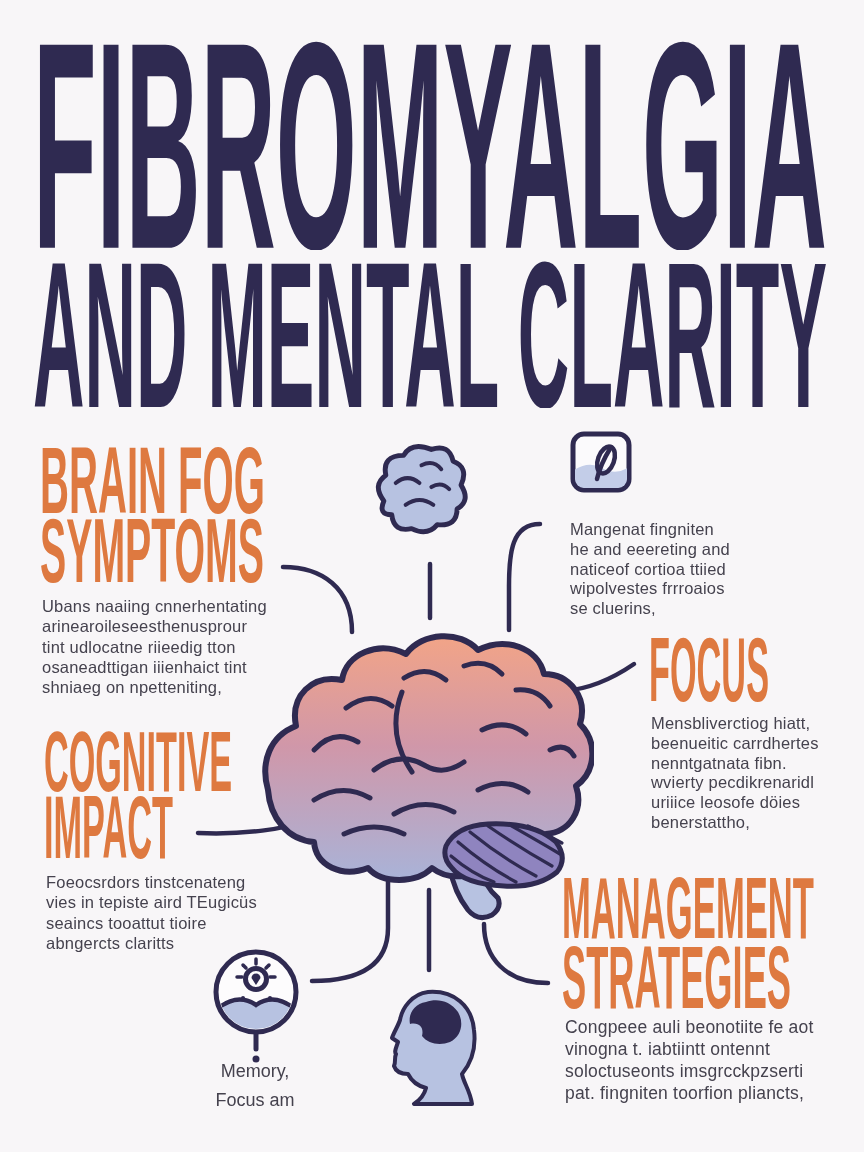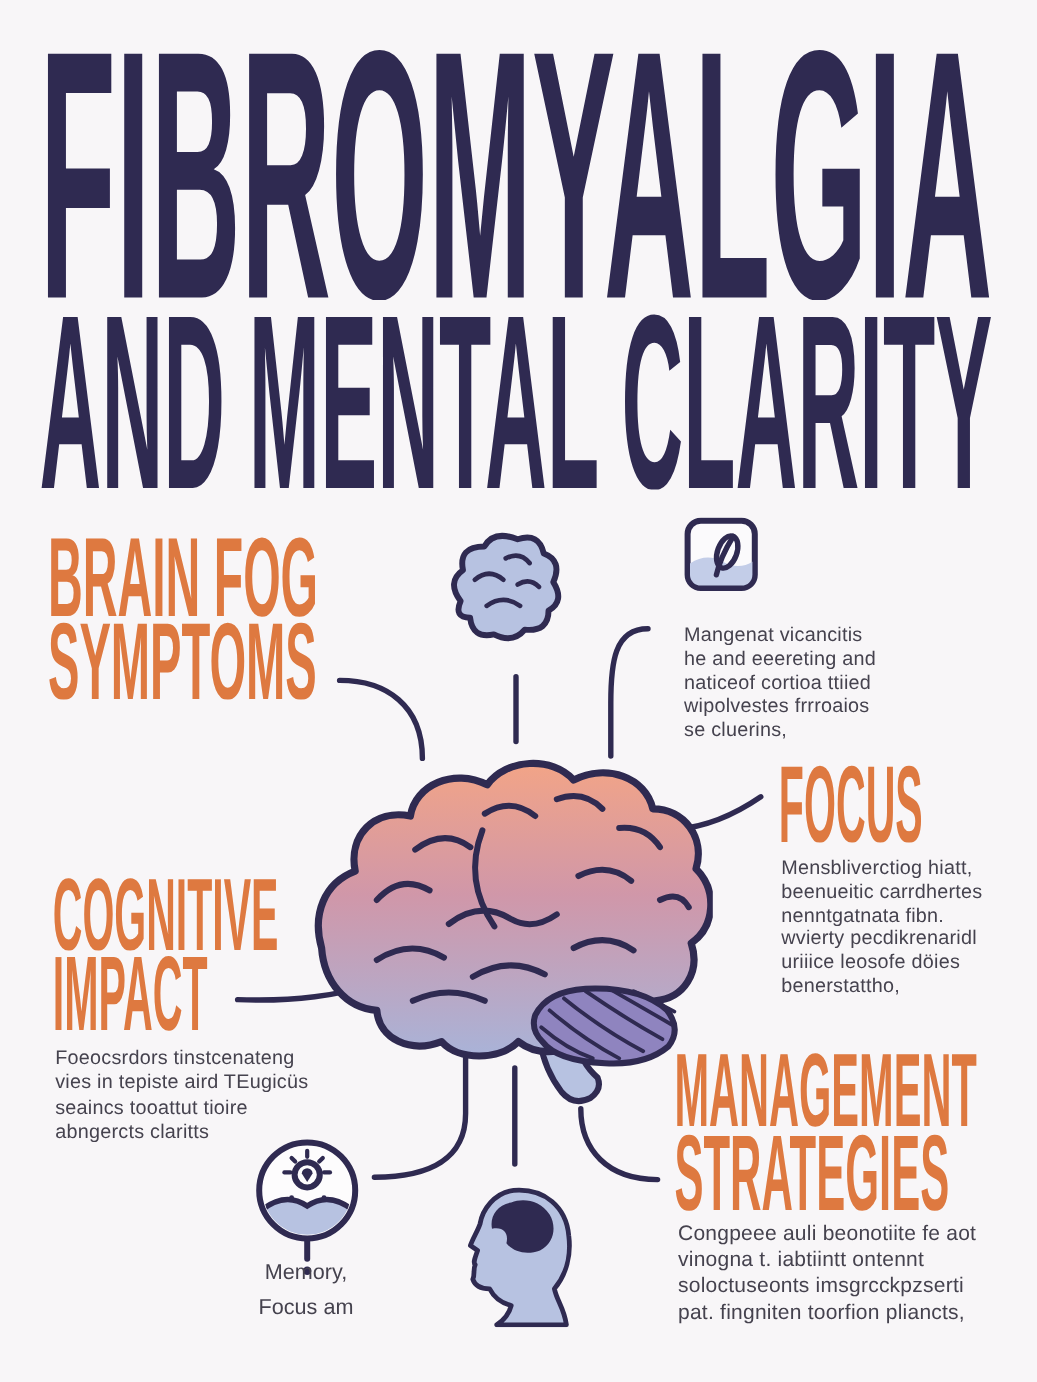--- a/index.html
+++ b/index.html
@@ -22,21 +22,21 @@
   .stroke-navy{stroke:var(--navy);}
   .body-copy{
     font-size:16.5px;line-height:1.23;letter-spacing:.2px;
     color:var(--body-text);white-space:pre-line;
   }
   .note-copy{
     font-size:17px;line-height:1.5;color:var(--body-text);white-space:pre-line;
   }
   .memory-copy{
     font-size:18px;line-height:1.6;color:var(--body-text);
-    white-space:pre-line;text-align:center;
+    white-space:pre-line;text-align:center;margin-top:11px;
   }
 </style>
 </head>
 <body>
 
 <div id="poster">
 
   <svg class="abs stretchtxt" style="left:33px;top:36px;" width="794" height="214" viewBox="0 0 794 100" preserveAspectRatio="none">
     <text x="397" y="99" text-anchor="middle" font-size="138" textLength="794" lengthAdjust="spacingAndGlyphs" class="fill-navy">FIBROMYALGIA</text>
   </svg>
@@ -54,20 +54,25 @@
     <path d="M429,890 L429,970" class="stroke-navy" stroke-width="4.5" stroke-linecap="round"></path>
     <path d="M484,924 C484,958 506,983 548,983" class="stroke-navy" stroke-width="4.5" stroke-linecap="round"></path>
   </svg>
 
   <svg class="abs stretchtxt" style="left:40px;top:446px;" width="225" height="68" viewBox="0 0 225 100" preserveAspectRatio="none">
     <text x="0" y="99" font-size="138" textLength="225" lengthAdjust="spacingAndGlyphs" class="fill-orange">BRAIN FOG</text>
   </svg>
   <svg class="abs stretchtxt" style="left:40px;top:517px;" width="224" height="66" viewBox="0 0 224 100" preserveAspectRatio="none">
     <text x="0" y="99" font-size="138" textLength="224" lengthAdjust="spacingAndGlyphs" class="fill-orange">SYMPTOMS</text>
   </svg>
+  <div class="abs body-copy" style="left:42px;top:596px;width:265px;">Ubans naaiing cnnerhentating
+arinearoileseesthenusprour
+tint udlocatne riieedig tton
+osaneadttigan iiienhaict tint
+shniaeg on npetteniting,</div>
 
   <svg class="abs stretchtxt" style="left:44px;top:730px;" width="188" height="62" viewBox="0 0 188 100" preserveAspectRatio="none">
     <text x="0" y="99" font-size="138" textLength="188" lengthAdjust="spacingAndGlyphs" class="fill-orange">COGNITIVE</text>
   </svg>
   <svg class="abs stretchtxt" style="left:44px;top:795px;" width="129" height="64" viewBox="0 0 129 100" preserveAspectRatio="none">
     <text x="0" y="99" font-size="138" textLength="129" lengthAdjust="spacingAndGlyphs" class="fill-orange">IMPACT</text>
   </svg>
   <div class="abs body-copy" style="left:46px;top:872px;width:230px;">Foeocsrdors tinstcenateng
 vies in tepiste aird TEugicüs
 seaincs tooattut tioire
@@ -162,21 +167,21 @@
         </clipPath>
       </defs>
     <rect x="3" y="3" width="56" height="56" rx="11" fill="#FBFAFC" class="stroke-navy" stroke-width="5"></rect>
     <path d="M3,40 Q18,29 32,37 Q46,45 59,36 L59,59 L3,59 Z" fill="var(--light-blue-2)" clip-path="url(#sqClip)"></path>
     <g fill="none" class="stroke-navy" stroke-width="4.5" stroke-linecap="round">
       <ellipse cx="36" cy="29" rx="8" ry="14" transform="rotate(20 36 29)"></ellipse>
       <path d="M41,16 Q30,34 27,48"></path>
     </g>
   </svg>
 
-  <div class="abs body-copy" style="left:570px;top:520px;width:200px;font-size:16.5px;line-height:1.2;">Mangenat vicancitis
+  <div class="abs body-copy" style="left:570px;top:520px;width:200px;font-size:16.5px;line-height:1.2;">Mangenat fingniten
 he and eeereting and
 naticeof cortioa ttiied
 wipolvestes frrroaios
 se cluerins,</div>
 
   <svg class="abs stretchtxt" style="left:649px;top:636px;" width="120" height="66" viewBox="0 0 120 100" preserveAspectRatio="none">
     <text x="0" y="99" font-size="138" textLength="120" lengthAdjust="spacingAndGlyphs" class="fill-orange">FOCUS</text>
   </svg>
   <div class="abs body-copy" style="left:651px;top:714px;width:185px;line-height:1.2;">Mensbliverctiog hiatt,
 beenueitic carrdhertes

